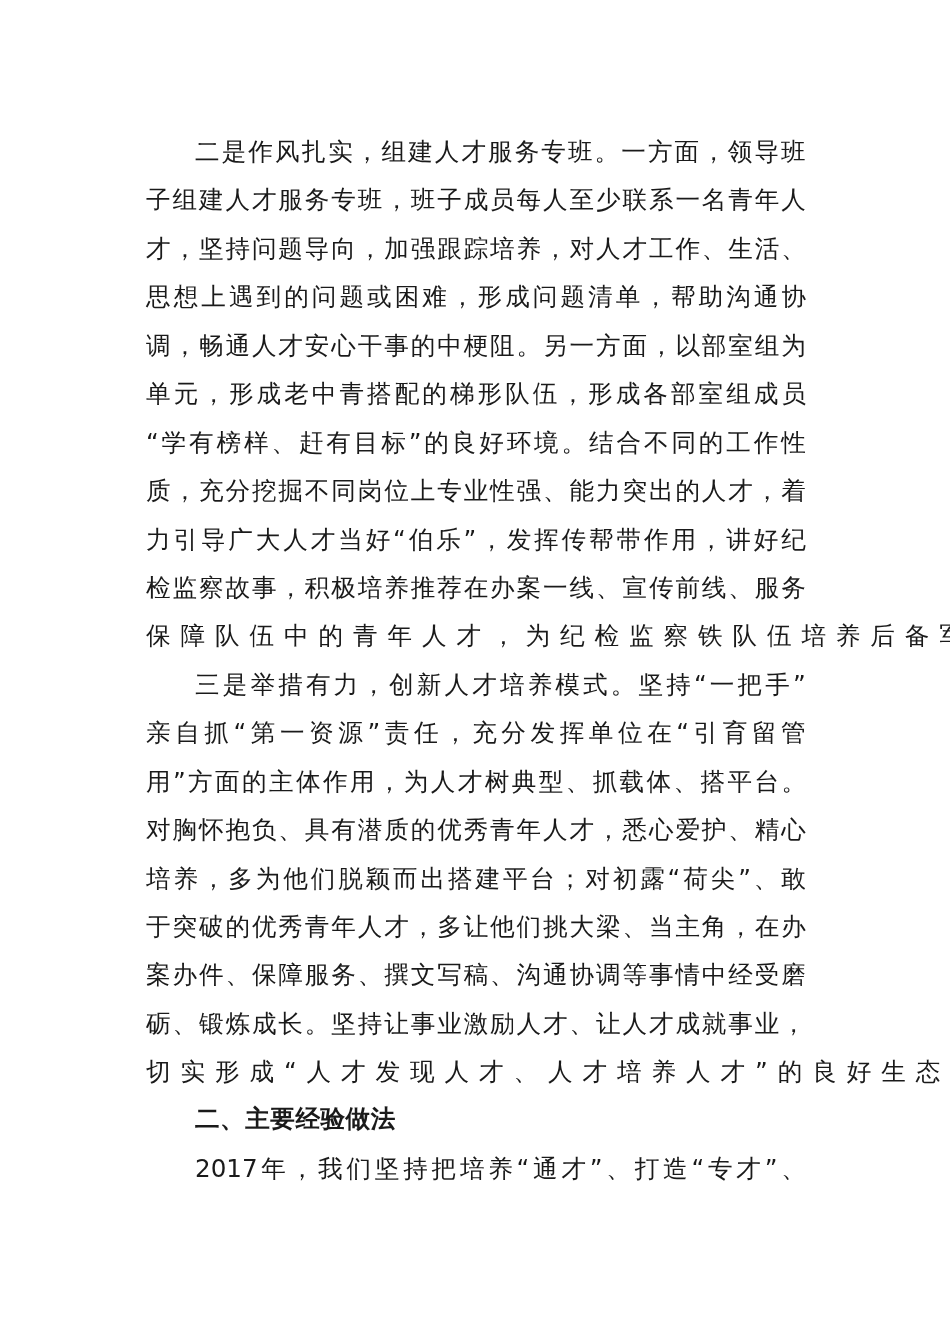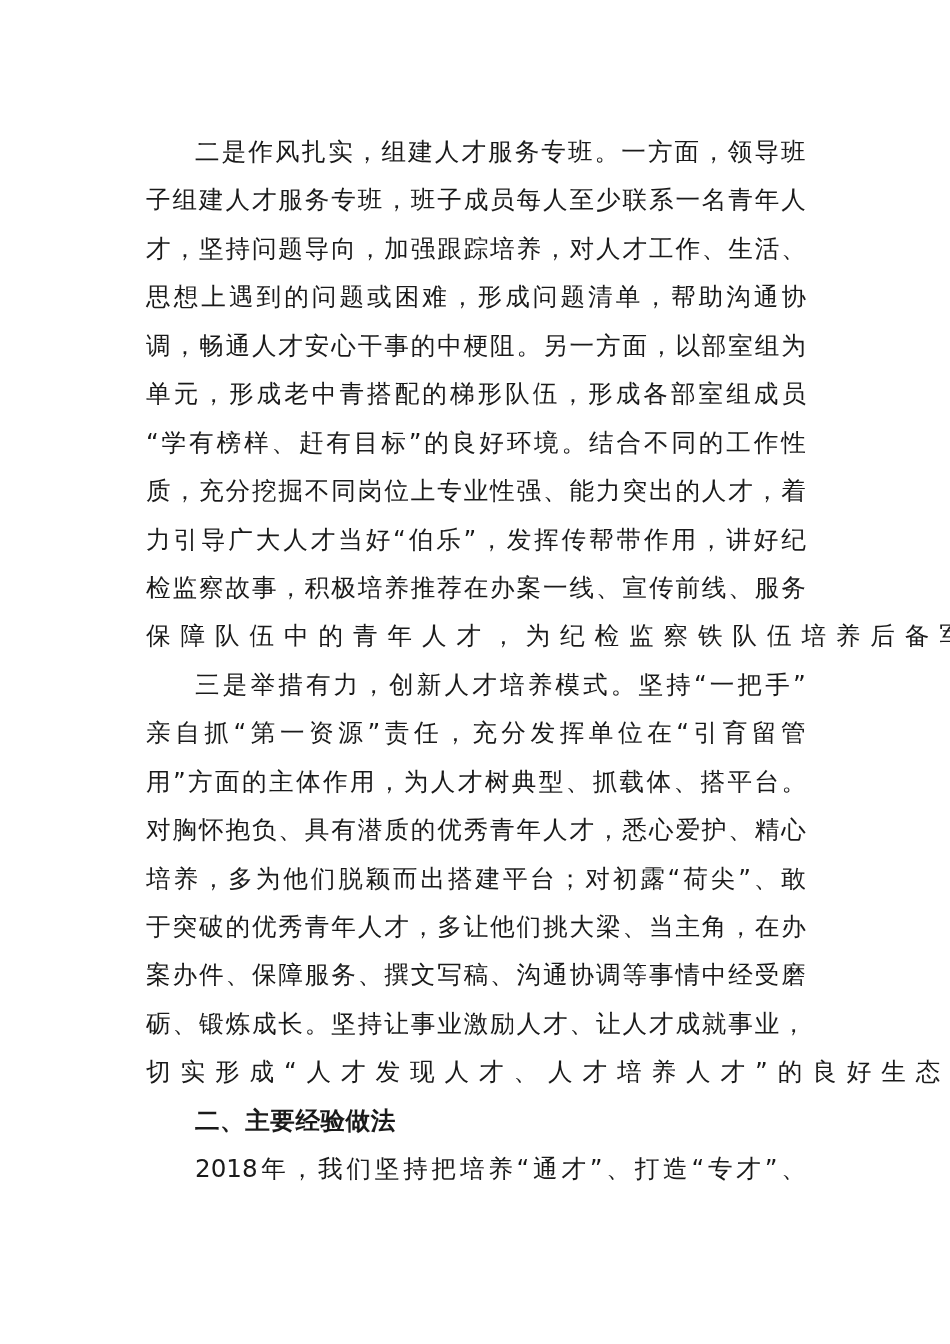--- a/index.html
+++ b/index.html
@@ -4,21 +4,21 @@
 <style>
   html, body { margin:0; padding:0; background:#ffffff; }
   body { width:950px; height:1344px; position:relative; overflow:hidden;
          font-family:"DejaVu Sans", "Liberation Sans", sans-serif; color:#1a1a1a; }
   .page { position:absolute; left:146px; top:128px; width:660px; }
   .line { height:48.45px; line-height:48.45px; font-size:24.6px; white-space:nowrap;
           display:flex; justify-content:space-between; }
   .line.last { justify-content:flex-start; letter-spacing:9.9px; }
   .line span.ch { display:inline-block; }
   .indent { padding-left:49px; }
-  .heading { font-weight:bold; letter-spacing:0.5px; justify-content:flex-start; font-family:Liberation Serif, serif; }
+  .heading { font-weight:bold; letter-spacing:0.5px; justify-content:flex-start; font-family:Liberation Mono, monospace; }
 </style>
 </head>
 <body>
 
 <div class="page" id="page">
     <div class="line indent">
       <span class="ch">二</span>
       <span class="ch">是</span>
       <span class="ch">作</span>
       <span class="ch">风</span>
@@ -493,21 +493,21 @@
       <span class="ch">才</span>
       <span class="ch">成</span>
       <span class="ch">就</span>
       <span class="ch">事</span>
       <span class="ch">业</span>
       <span class="ch">，</span>
     </div>
     <div class="line last">切实形成“人才发现人才、人才培养人才”的良好生态。</div>
     <div class="line indent heading">二、主要经验做法</div>
     <div class="line indent">
-      <span class="ch">2018</span>
+      <span class="ch">2017</span>
       <span class="ch">年</span>
       <span class="ch">，</span>
       <span class="ch">我</span>
       <span class="ch">们</span>
       <span class="ch">坚</span>
       <span class="ch">持</span>
       <span class="ch">把</span>
       <span class="ch">培</span>
       <span class="ch">养</span>
       <span class="ch">“</span>

